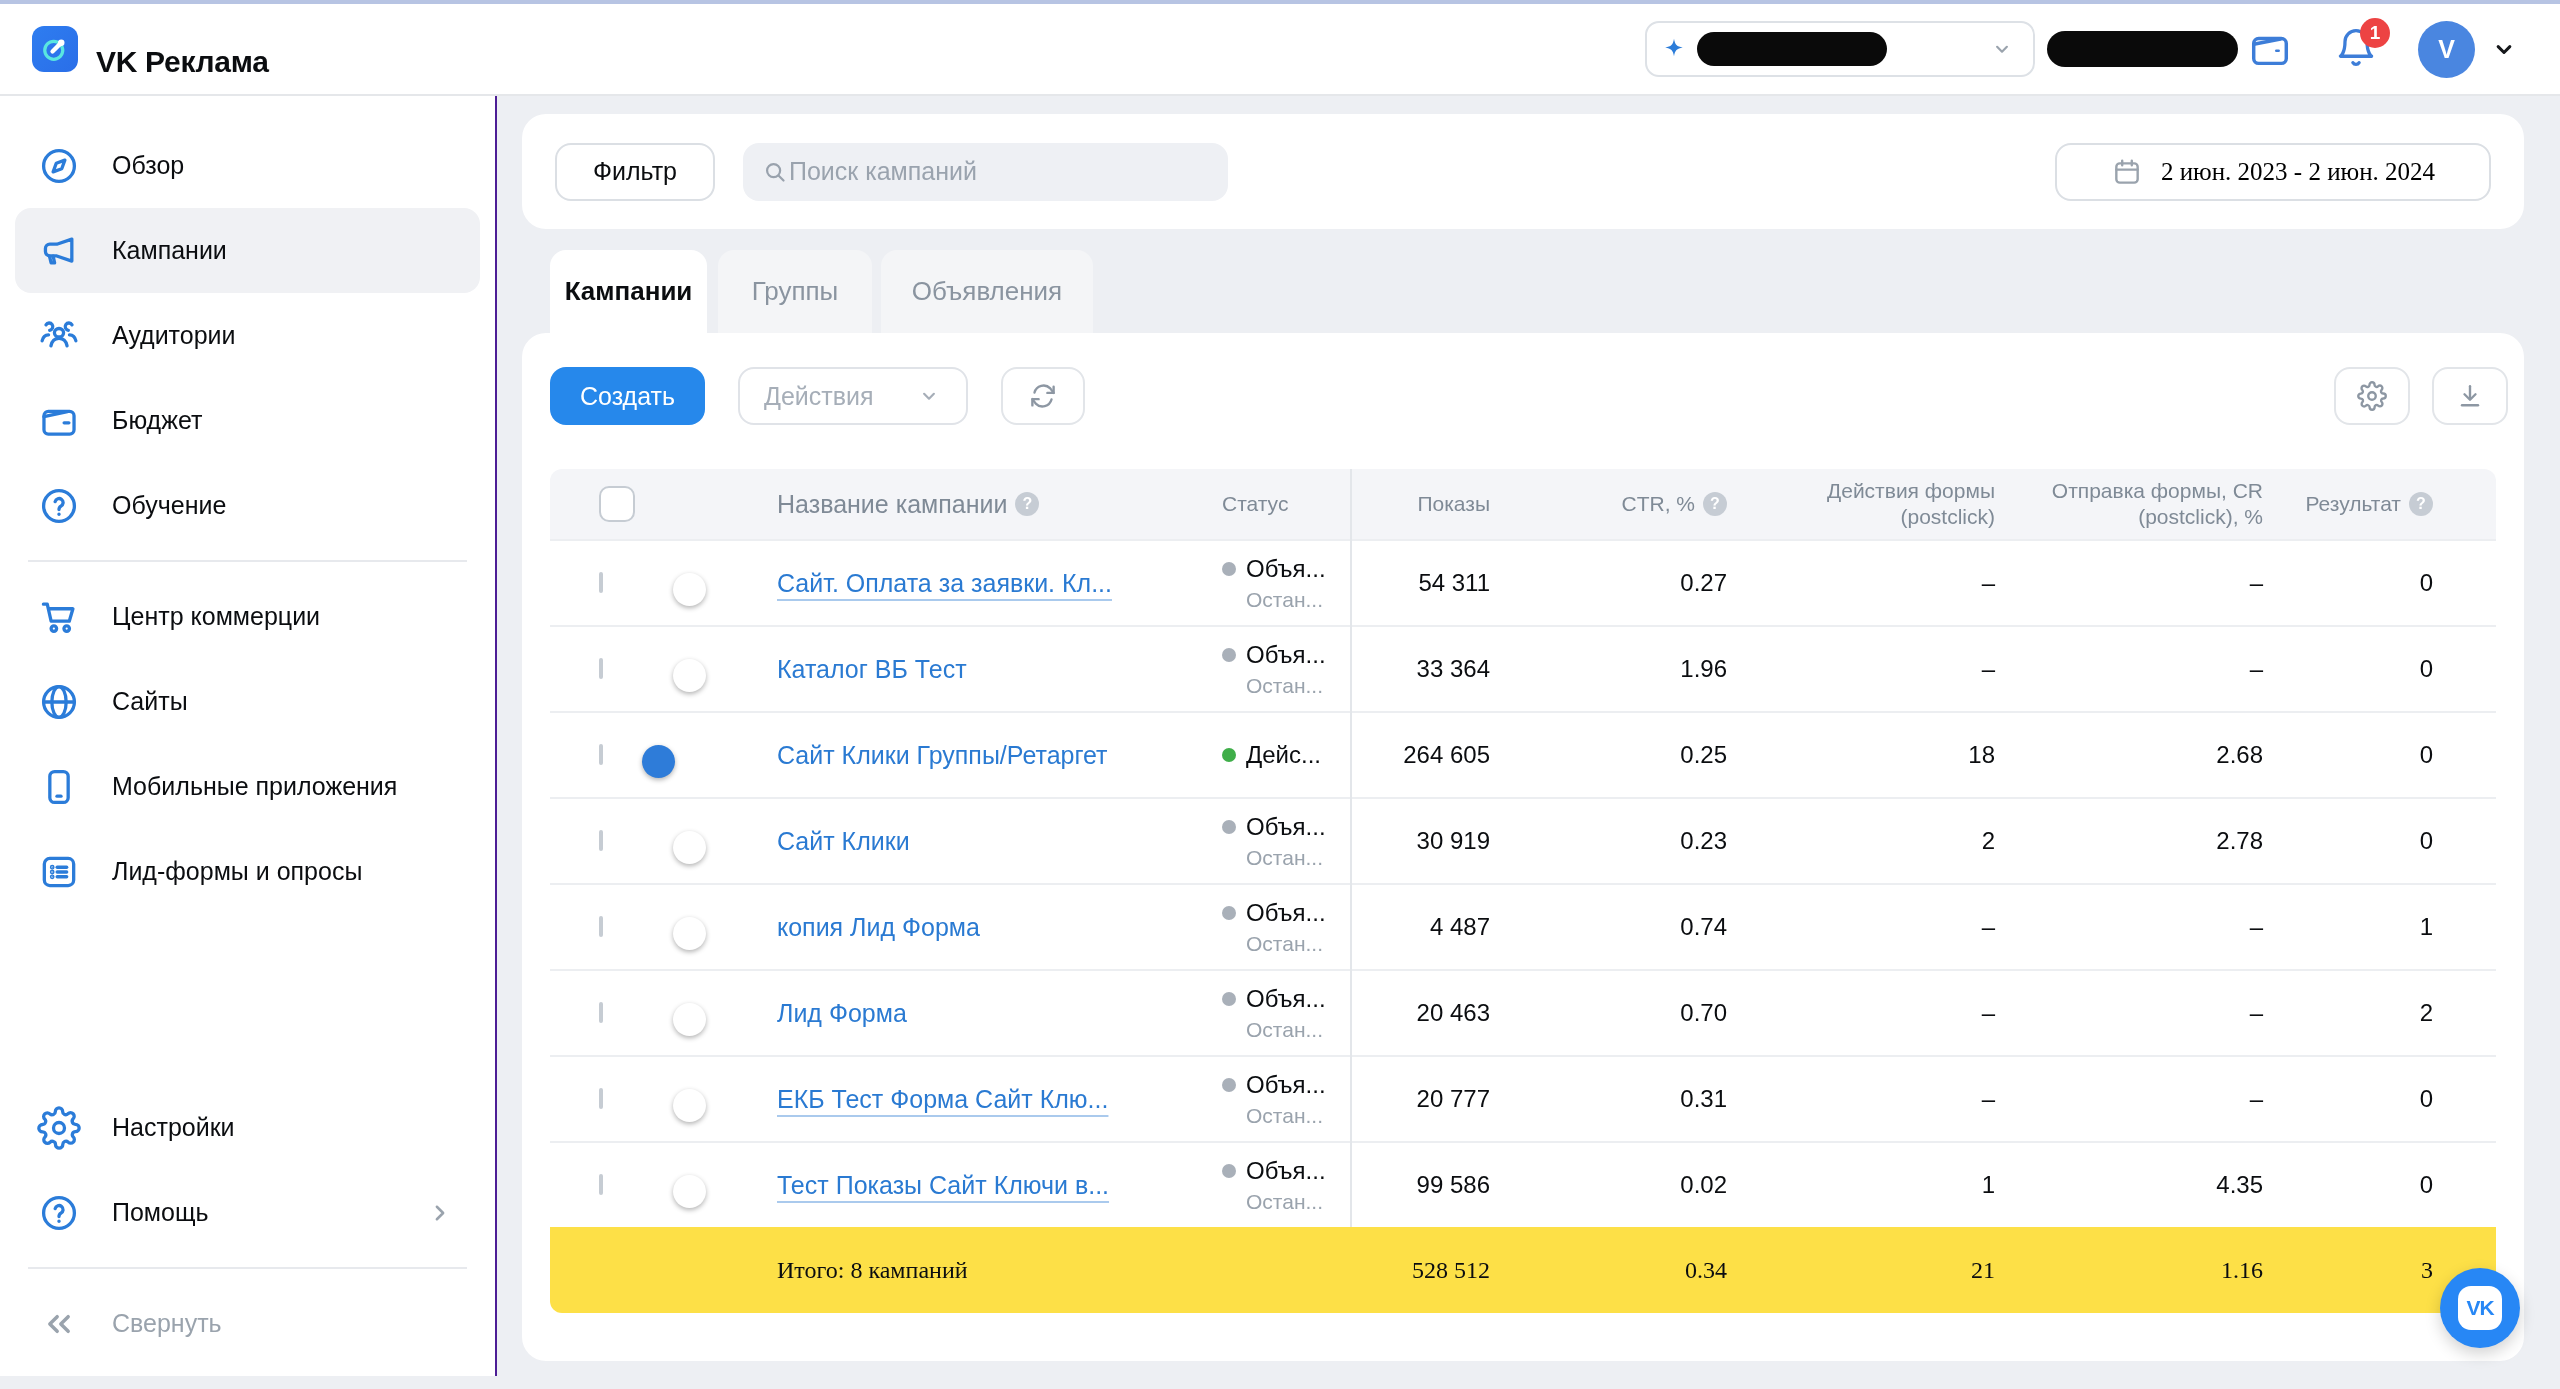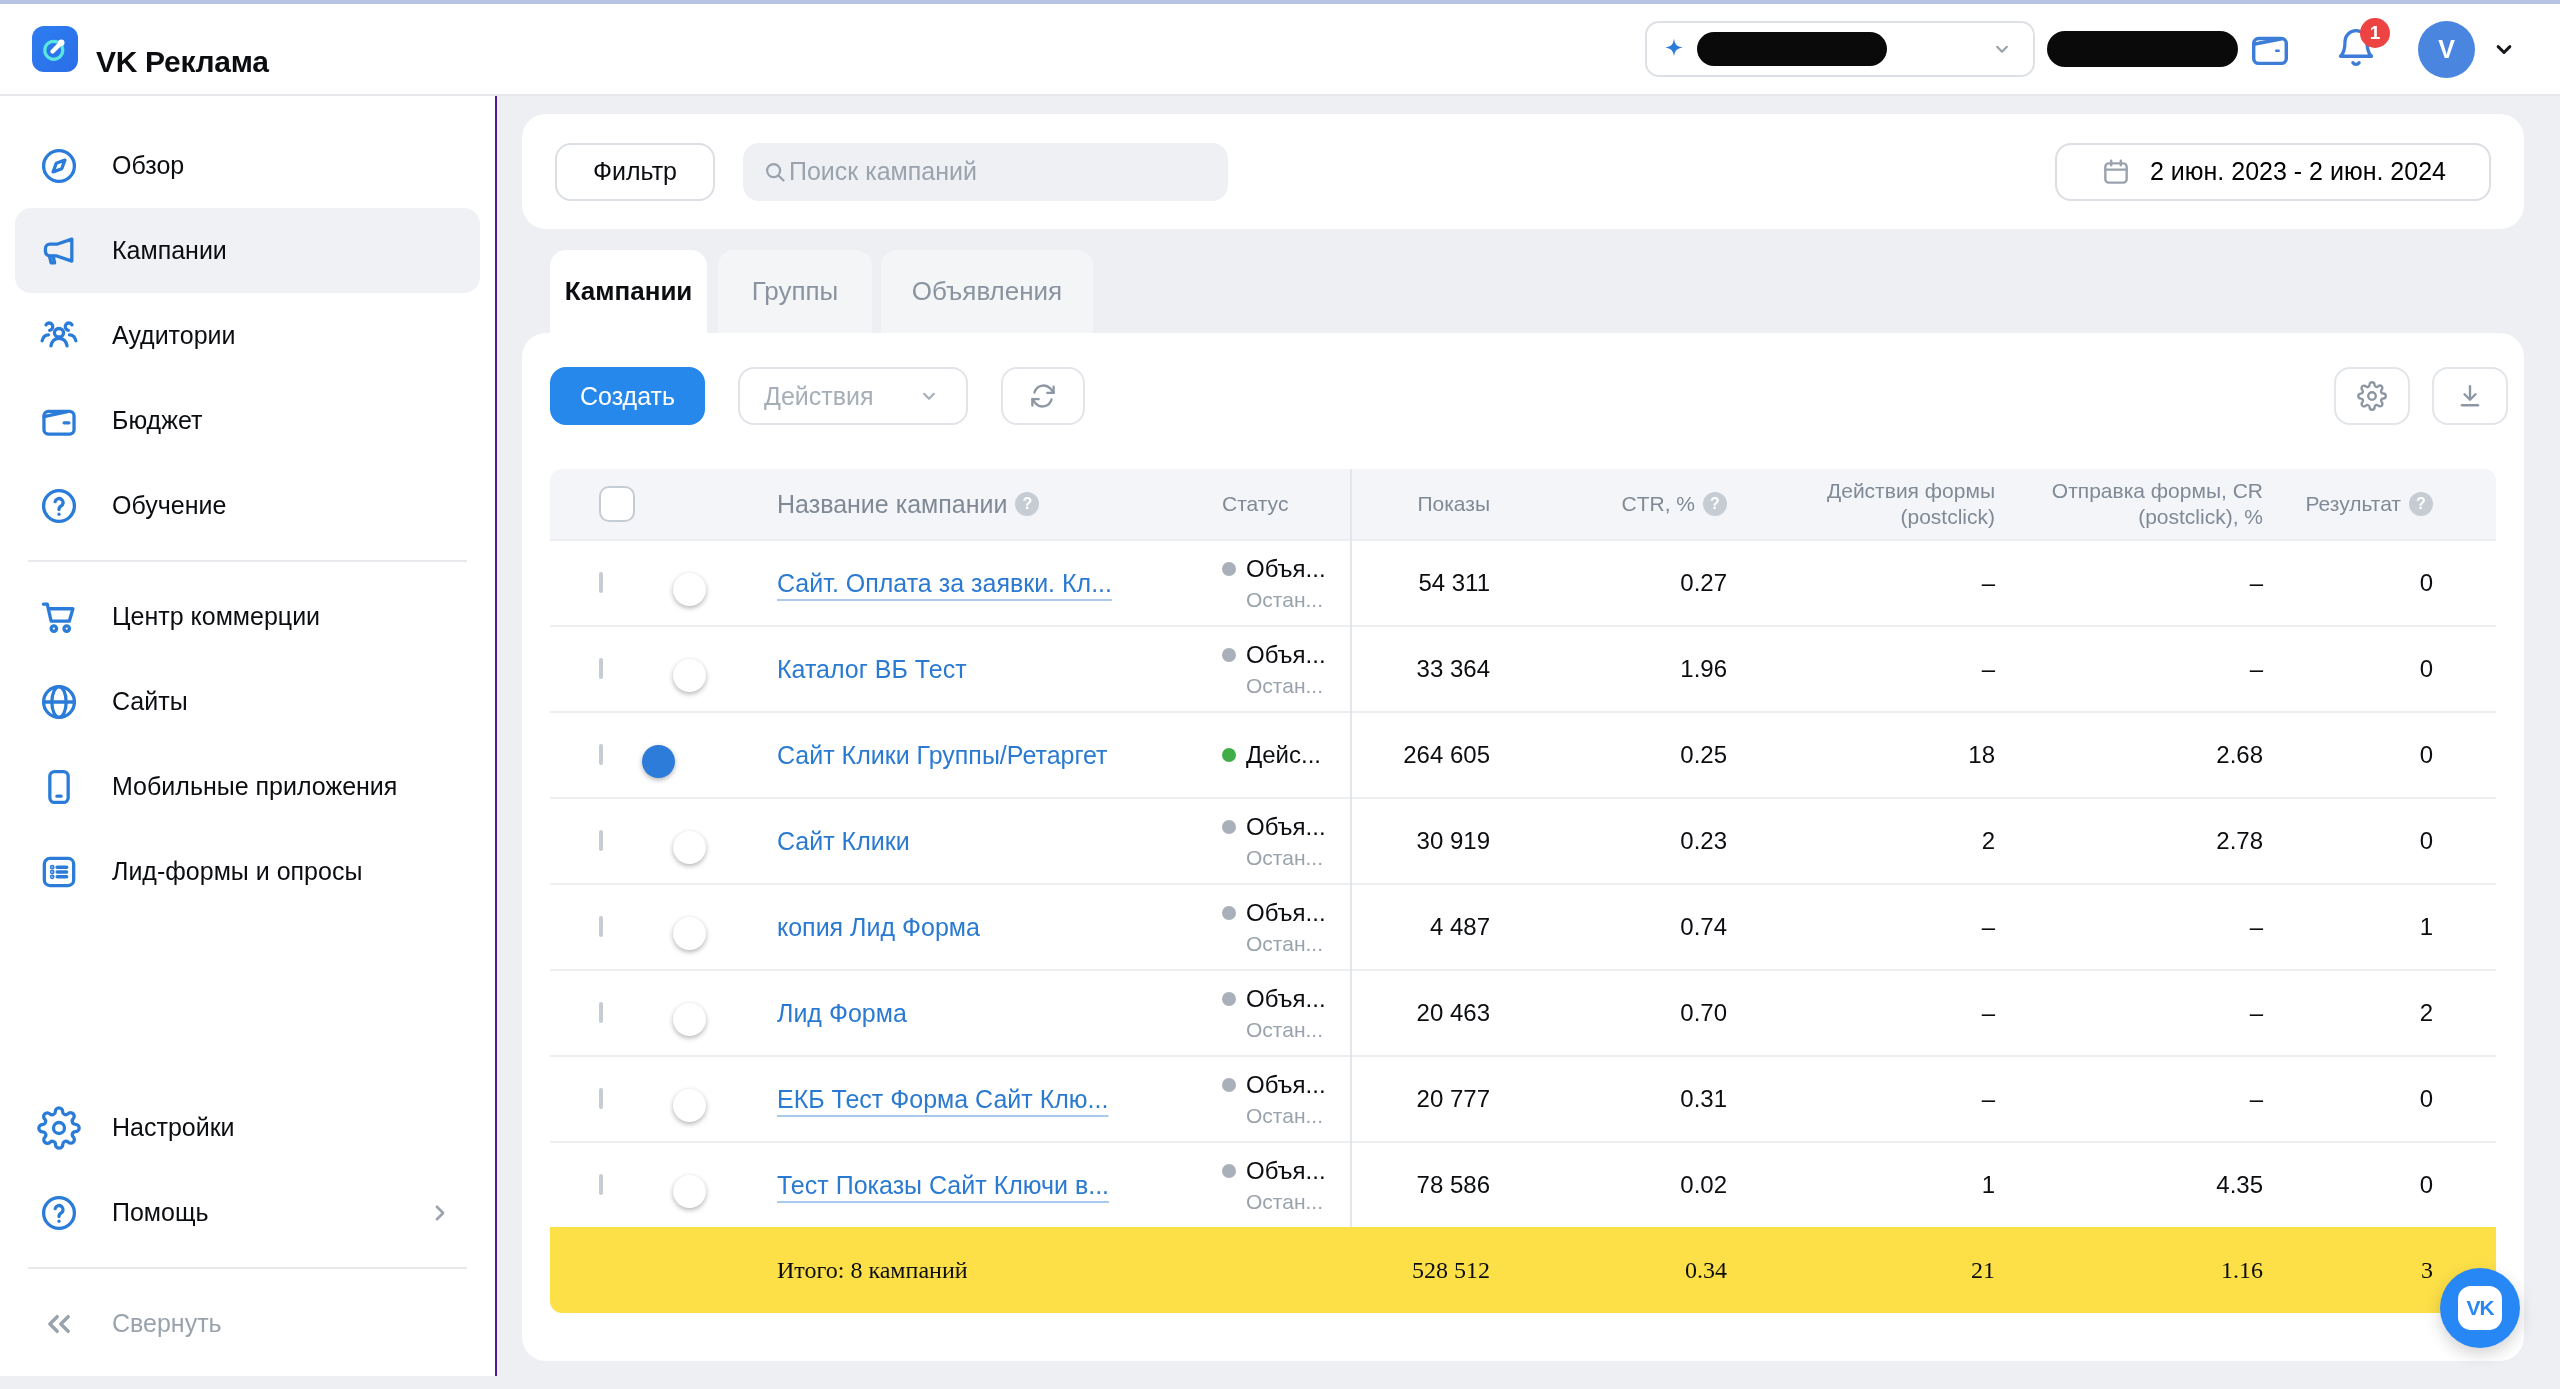--- a/index.html
+++ b/index.html
@@ -52,21 +52,21 @@
     border-radius:24px; display:flex; align-items:center; padding:0 33px; }
   .btn-filter { width:160px; height:58px; border:2px solid #dbdfe4; border-radius:16px; background:#fff;
     font-size:25px; font-weight:500; color:#0b0d10; display:flex; align-items:center; justify-content:center; cursor:pointer; }
   .search-box { width:485px; height:58px; margin-left:28px; background:#eef0f4; border-radius:16px;
     display:flex; align-items:center; padding:0 18px; gap:0; color:#99a2ad; }
   .search-box input { border:none; outline:none; background:transparent; font-size:25px; width:100%;
     font-family:inherit; color:#0b0d10; }
   .search-box input::placeholder { color:#9aa3ae; }
   .date-btn { margin-left:auto; height:58px; min-width:436px; border:2px solid #dbdfe4; border-radius:16px;
     background:#fff; display:flex; align-items:center; justify-content:center; gap:18px; padding:0 28px;
-    font-size:25px; font-weight:500; cursor:pointer; }
+    font-size:25px; font-weight:500; cursor:pointer;font-family:Liberation Serif, serif; }
   .date-btn .cal { color:#9aa3ad; }
 
   .tabs { position:absolute; top:154px; left:53px; display:flex; }
   .tab { height:83px; border-radius:16px 16px 0 0; display:flex; align-items:center; justify-content:center;
     font-size:26px; cursor:pointer; }
   .tab.active { width:157px; background:#fff; font-weight:700; color:#0b0d10; }
   .tab.t2 { width:154px; margin-left:11px; background:#f4f5f7; color:#8a94a0; }
   .tab.t3 { width:212px; margin-left:9px; background:#f4f5f7; color:#8a94a0; }
 
   .panel { position:absolute; top:237px; left:25px; width:2002px; height:1028px; background:#fff; border-radius:24px; }
@@ -555,21 +555,21 @@
           <div class="cell-check"><span class="checkbox"></span></div>
           <div><span class="toggle"><span class="knob"></span></span></div>
           <div class="cell-name"><a class="truncated">Тест Показы Сайт Ключи в...</a></div>
           <div class="cell-status">
             <span class="status-line">
                 <span class="dot"></span>
                 <span>Объя...</span>
               </span>
             <span class="status-sub">Остан...</span>
           </div>
-          <div class="cell-num">78 586</div>
+          <div class="cell-num">99 586</div>
           <div class="cell-num">0.02</div>
           <div class="cell-num">1</div>
           <div class="cell-num">4.35</div>
           <div class="cell-num last">0</div>
         </div>
 
         <div class="tgrid tfoot">
           <div></div>
             <div></div>
           <div class="cell-name">Итого: 8 кампаний</div>

